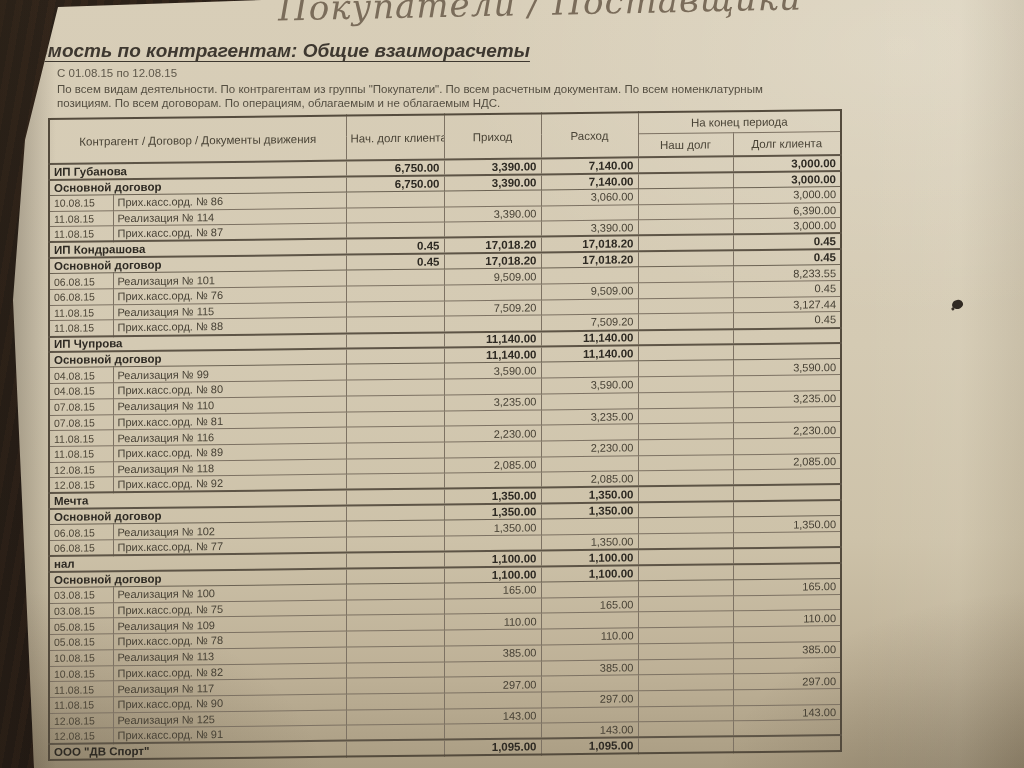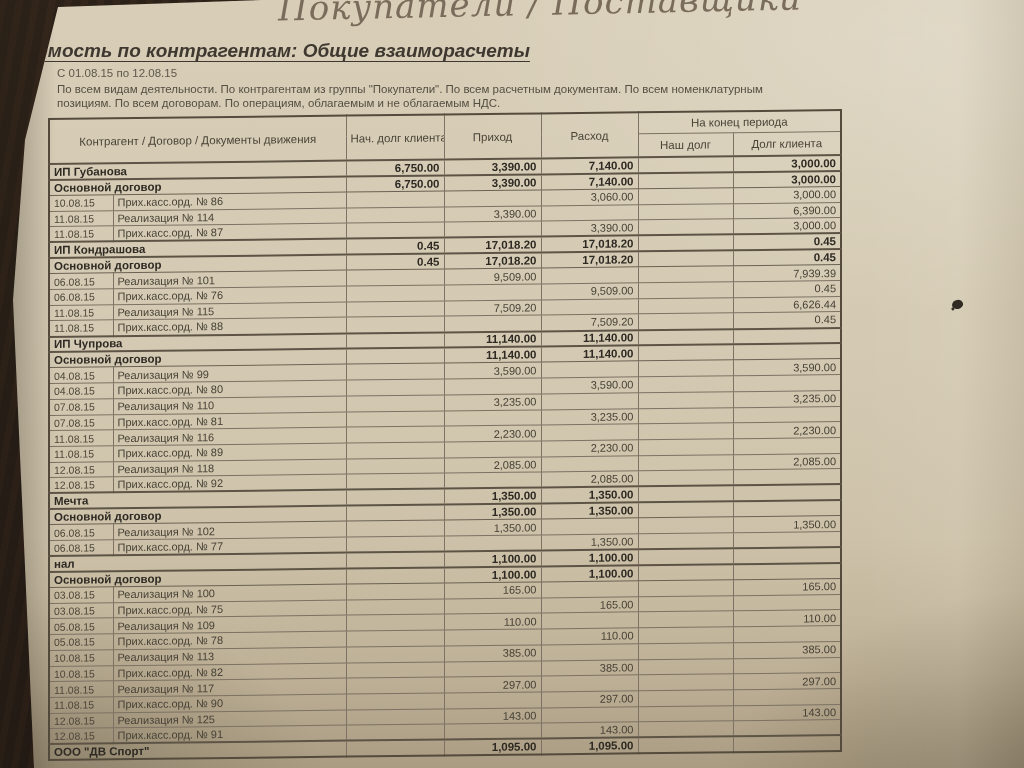--- a/index.html
+++ b/index.html
@@ -155,39 +155,39 @@
             <td class="num our"></td>
             <td class="num cli">0.45</td>
           </tr>
           <tr>
             <td class="date">06.08.15</td>
             <td class="doc">Реализация № 101</td>
             <td class="num beg"></td>
             <td class="num inc">9,509.00</td>
             <td class="num out"></td>
             <td class="num our"></td>
-            <td class="num cli">7,939.39</td>
+            <td class="num cli">8,233.55</td>
           </tr>
           <tr>
             <td class="date">06.08.15</td>
             <td class="doc">Прих.касс.орд. № 76</td>
             <td class="num beg"></td>
             <td class="num inc"></td>
             <td class="num out">9,509.00</td>
             <td class="num our"></td>
             <td class="num cli">0.45</td>
           </tr>
           <tr>
             <td class="date">11.08.15</td>
             <td class="doc">Реализация № 115</td>
             <td class="num beg"></td>
             <td class="num inc">7,509.20</td>
             <td class="num out"></td>
             <td class="num our"></td>
-            <td class="num cli">6,626.44</td>
+            <td class="num cli">3,127.44</td>
           </tr>
           <tr>
             <td class="date">11.08.15</td>
             <td class="doc">Прих.касс.орд. № 88</td>
             <td class="num beg"></td>
             <td class="num inc"></td>
             <td class="num out">7,509.20</td>
             <td class="num our"></td>
             <td class="num cli">0.45</td>
           </tr>

